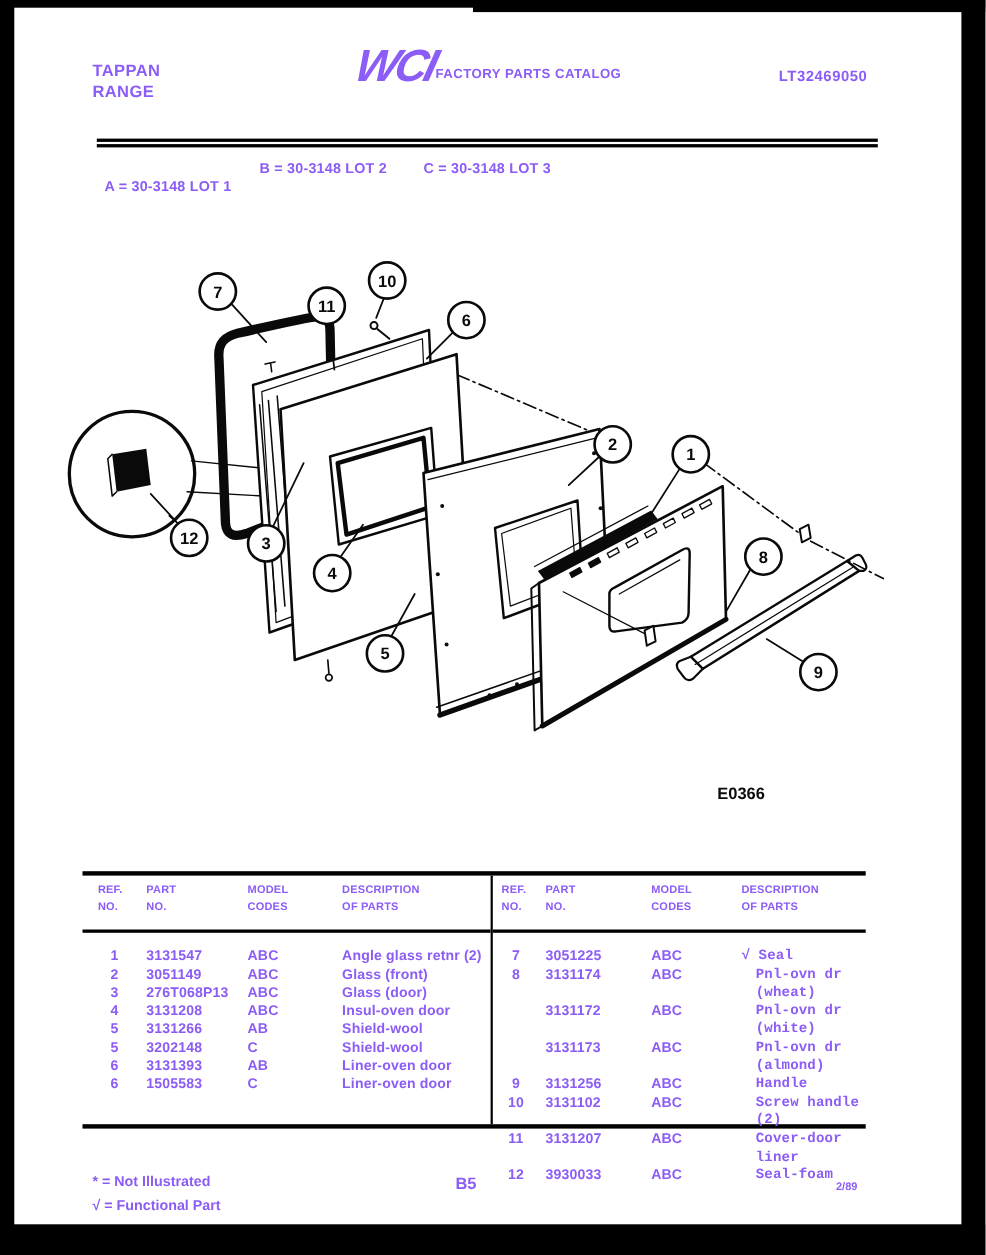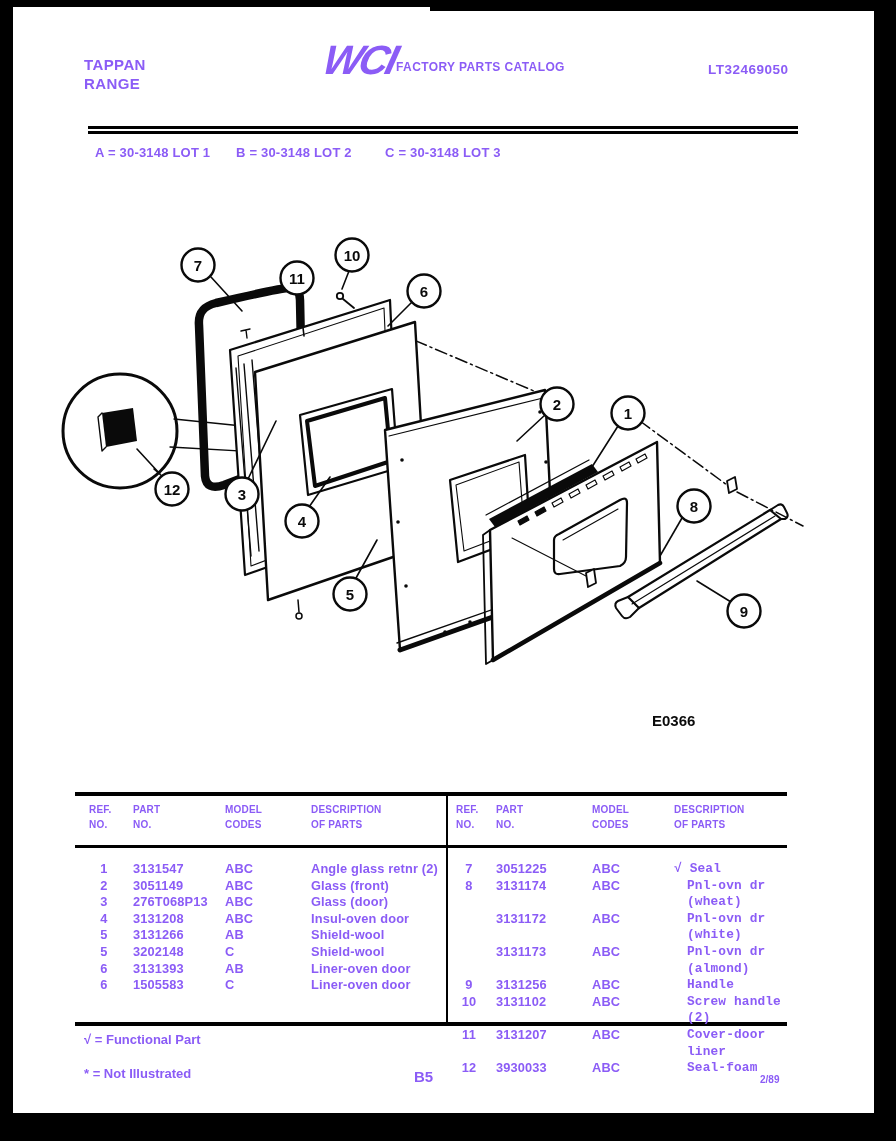--- a/index.html
+++ b/index.html
@@ -15,21 +15,21 @@
   .scan-bottom{left:0;top:1113px;width:896px;height:28px;background:#000;}
 
   
   .brand{left:84px;top:55px;font-size:15px;font-weight:bold;line-height:19px;letter-spacing:.4px;}
   .logo{left:324px;top:40px;font-size:41px;font-weight:bold;font-style:italic;
         transform:skewX(-14deg);letter-spacing:-3px;line-height:41px;}
   .cat-title{left:396px;top:60px;font-size:12px;font-weight:bold;letter-spacing:.4px;}
   .pubno{left:708px;top:62px;font-size:13.5px;font-weight:bold;letter-spacing:.5px;}
   .dbl-rule{left:88px;top:126px;width:710px;height:2px;border-top:3px solid #000;border-bottom:3px solid #000;}
   .lots{font-size:13px;font-weight:bold;top:145px;letter-spacing:.2px;}
-  .lot-a{left:95px;} .lot-b{left:236px;text-align:right;} .lot-c{left:385px;}
+  .lot-a{left:95px;margin-top:17px;} .lot-b{left:236px;text-align:right;} .lot-c{left:385px;}
 
   
   .diagram{left:0;top:220px;}
 
   
   .ptable{left:75px;top:792px;width:712px;height:226px;border-top:4px solid #000;border-bottom:4px solid #000;}
   .vdiv{position:absolute;left:371px;top:0;width:2px;height:100%;background:#000;}
   .thalf{position:absolute;top:0;height:100%;}
   .thalf.left{left:0;width:371px;}
   .thalf.right{left:373px;width:339px;}
@@ -40,21 +40,21 @@
   .hrule{border-top:3px solid #000;margin-top:0;}
   .rows{margin-top:13px;}
   .prow{display:grid;font-size:12.8px;font-weight:bold;line-height:16.6px;letter-spacing:.15px;}
   .thalf.left .prow{grid-template-columns:44px 92px 86px auto;padding-left:14px;}
   .thalf.right .prow{grid-template-columns:40px 96px 82px auto;padding-left:8px;}
   .c-ref{text-align:center;padding-right:14px;}
   .thalf.right .c-desc{padding-left:13px;font-family:Liberation Mono, monospace;}
   .thalf.right .c-desc.has-check{padding-left:0;}
 
   
-  .legend1{left:84px;top:1032px;font-size:13px;font-weight:bold;}
+  .legend1{left:84px;top:1088px;font-size:13px;font-weight:bold;}
   .legend2{left:84px;top:1066px;font-size:13px;font-weight:bold;}
   .pageno{left:414px;top:1068px;font-size:15px;font-weight:bold;}
   .revdate{left:760px;top:1074px;font-size:10px;font-weight:bold;}
 </style>
 </head>
 <body>
 
 <div class="page">
 
   <div class="abs scan-top"></div>

